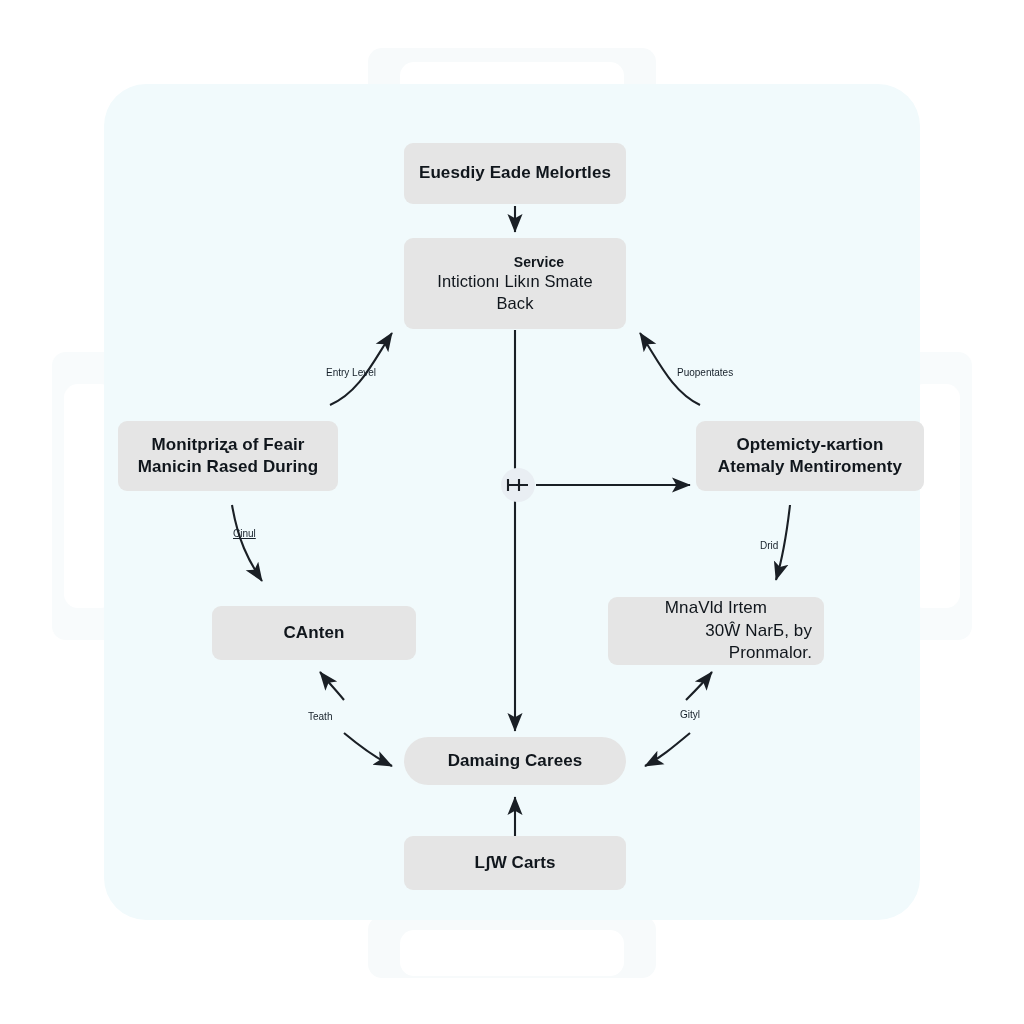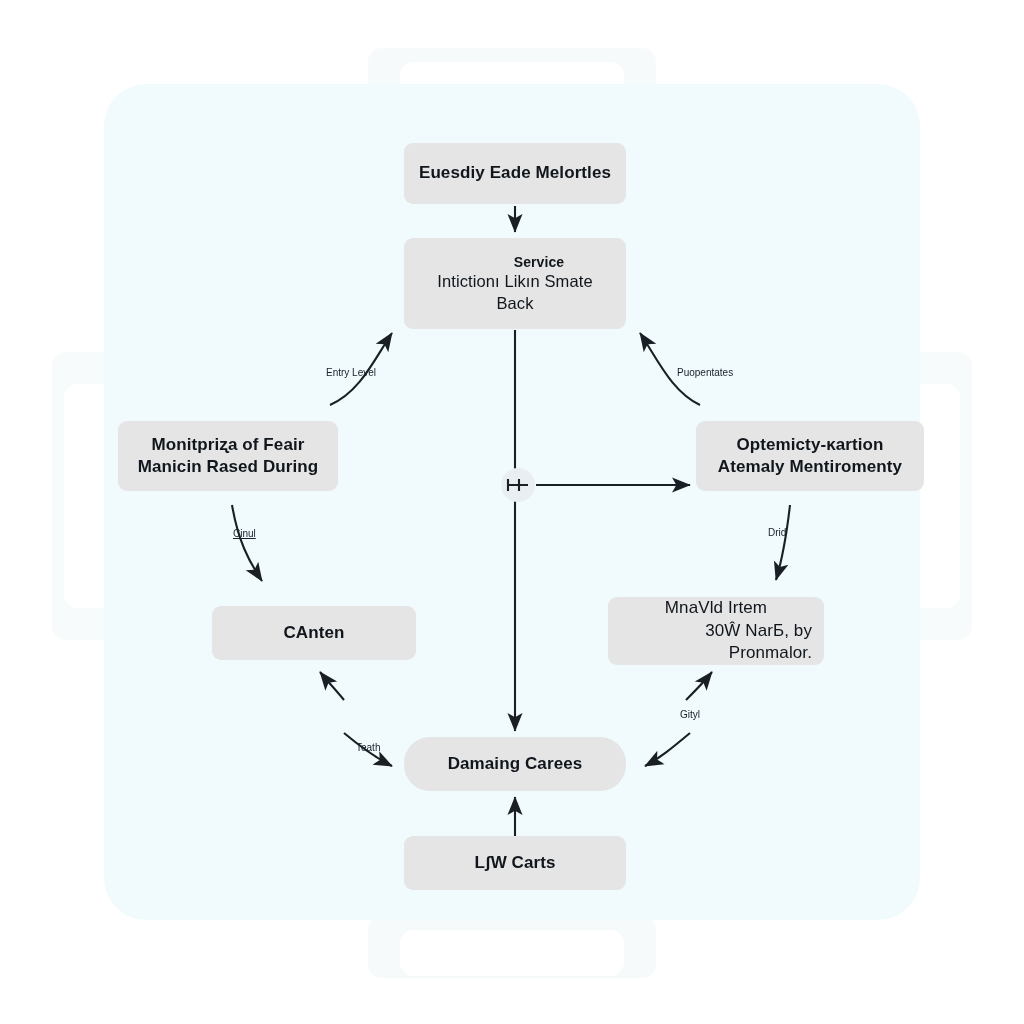--- a/index.html
+++ b/index.html
@@ -83,21 +83,21 @@
     font-weight: normal;
     font-size: 16.5px;
   }
 
   #node-top      { left: 404px; top: 143px; width: 222px; height: 61px; font-weight: bold; }
   #node-service  { left: 404px; top: 238px; width: 222px; height: 91px; }
   #node-left     { left: 118px; top: 421px; width: 220px; height: 70px; font-weight: bold; }
   #node-right    { left: 696px; top: 421px; width: 228px; height: 70px; font-weight: bold; }
   #node-canten   { left: 212px; top: 606px; width: 204px; height: 54px; font-weight: bold; }
   #node-manifest { left: 608px; top: 597px; width: 216px; height: 68px; }
-  #node-damaing  { left: 404px; top: 737px; width: 222px; height: 54px; font-weight: bold; border-radius: 26px; }
+  #node-damaing  { left: 404px; top: 737px; width: 222px; height: 48px; font-weight: bold; border-radius: 26px; }
   #node-ljw      { left: 404px; top: 836px; width: 222px; height: 54px; font-weight: bold; }
 
   
   #junction {
     position: absolute;
     left: 501px;
     top: 468px;
     width: 34px;
     height: 34px;
     border-radius: 50%;
@@ -110,22 +110,22 @@
   
   .edge-label {
     position: absolute;
     color: #16202a;
     font-size: 10px;
     white-space: nowrap;
   }
   #lbl-entry    { left: 326px; top: 367px; }
   #lbl-puop     { left: 629px; top: 367px; margin-left: 48px; }
   #lbl-cinul    { left: 233px; top: 528px; text-decoration: underline; }
-  #lbl-drid     { left: 760px; top: 527px; margin-left: 8px; }
-  #lbl-teath    { left: 308px; top: 742px; margin-left: 48px; }
+  #lbl-drid     { left: 760px; top: 540px; }
+  #lbl-teath    { left: 308px; top: 711px; }
   #lbl-gityl    { left: 680px; top: 709px; }
 </style>
 </head>
 <body>
 
 <div id="stage">
 
   <div class="ghost g-top"></div>
   <div class="ghost g-topin"></div>
   <div class="ghost g-left"></div>

